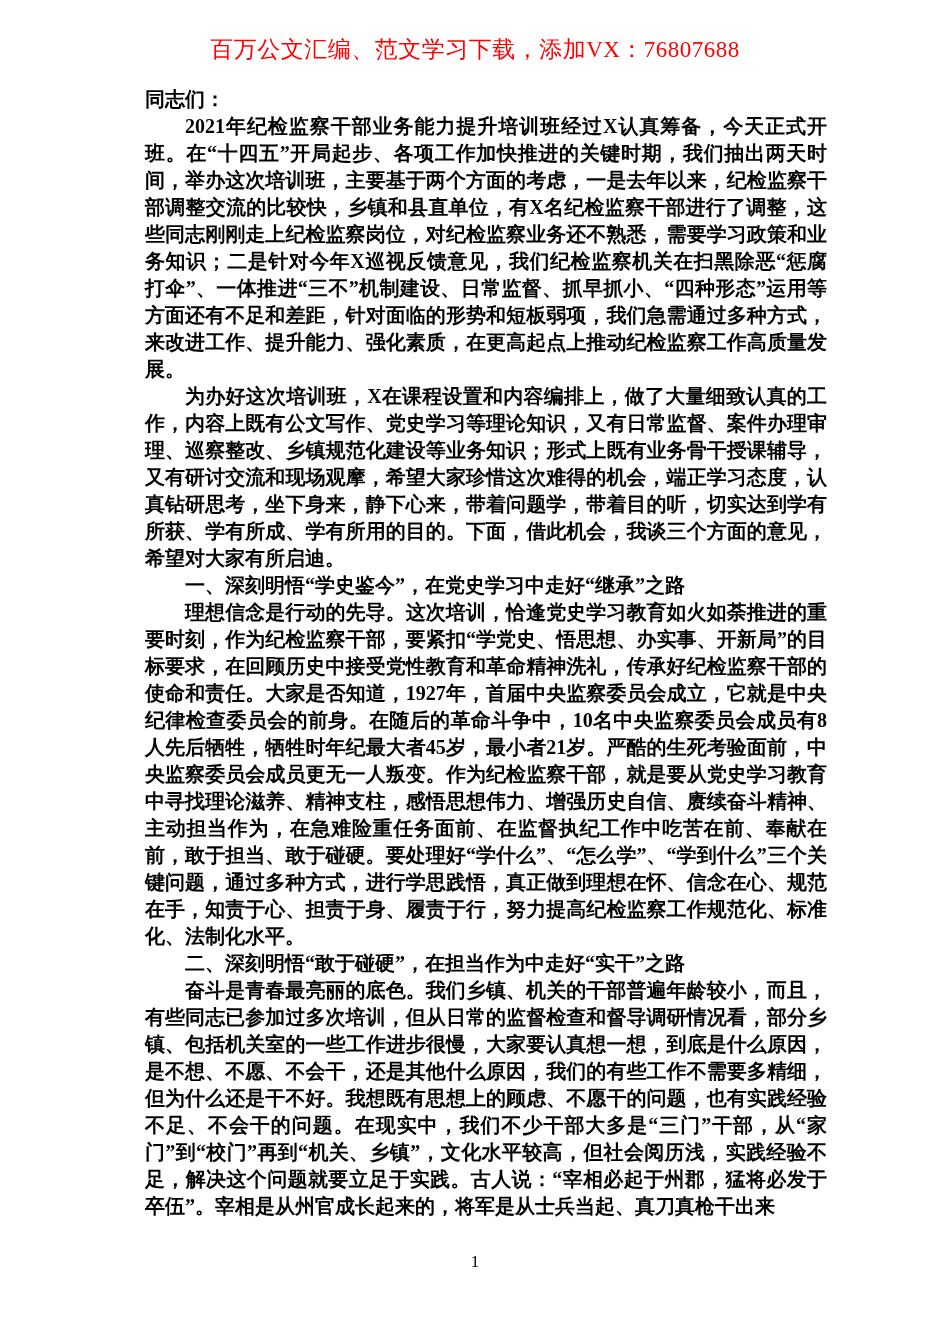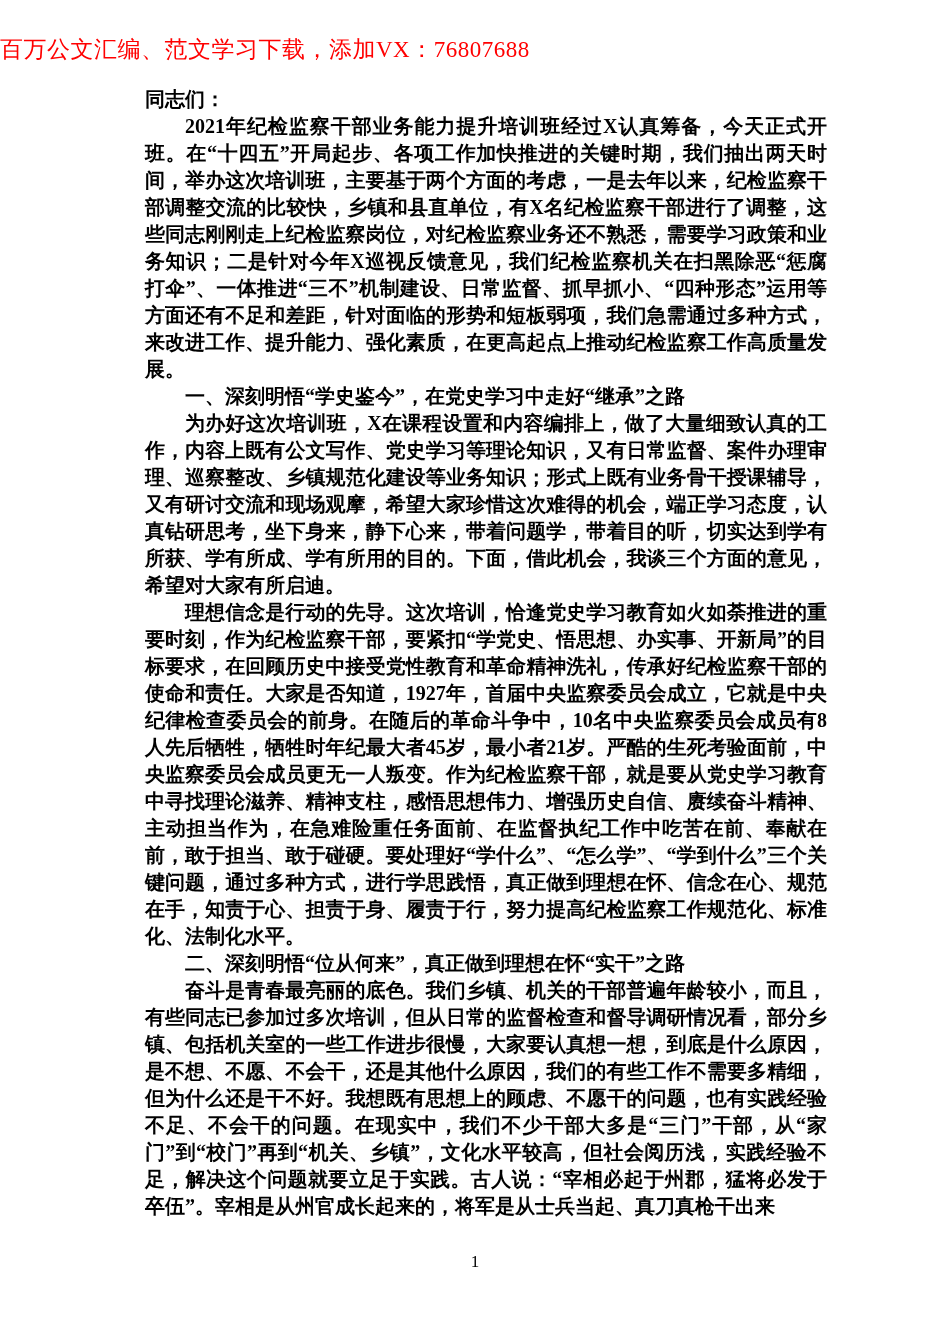--- a/index.html
+++ b/index.html
@@ -14,20 +14,21 @@
     background: #ffffff;
     overflow: hidden;
     font-family: "Liberation Serif", "DejaVu Serif", serif;
     color: #000000;
   }
   .notice {
     position: absolute;
     top: 36px;
     left: 0;
     right: 0;
+    text-align: center;
     font-size: 23px;
     line-height: 28px;
     color: #ff0000;
     letter-spacing: 0.5px;
   }
   .doc-body {
     position: absolute;
     top: 86px;
     left: 145px;
     width: 682px;
@@ -64,22 +65,22 @@
 </head>
 <body>
 
 <div class="page">
 
   <div class="notice">百万公文汇编、范文学习下载，添加VX：76807688</div>
 
   <div class="doc-body">
     <p class="block salutation">同志们：</p>
     <p class="block para">2021年纪检监察干部业务能力提升培训班经过X认真筹备，今天正式开班。在“十四五”开局起步、各项工作加快推进的关键时期，我们抽出两天时间，举办这次培训班，主要基于两个方面的考虑，一是去年以来，纪检监察干部调整交流的比较快，乡镇和县直单位，有X名纪检监察干部进行了调整，这些同志刚刚走上纪检监察岗位，对纪检监察业务还不熟悉，需要学习政策和业务知识；二是针对今年X巡视反馈意见，我们纪检监察机关在扫黑除恶“惩腐打伞”、一体推进“三不”机制建设、日常监督、抓早抓小、“四种形态”运用等方面还有不足和差距，针对面临的形势和短板弱项，我们急需通过多种方式，来改进工作、提升能力、强化素质，在更高起点上推动纪检监察工作高质量发展。</p>
+    <p class="block para">为办好这次培训班，X在课程设置和内容编排上，做了大量细致认真的工作，内容上既有公文写作、党史学习等理论知识，又有日常监督、案件办理审理、巡察整改、乡镇规范化建设等业务知识；形式上既有业务骨干授课辅导，又有研讨交流和现场观摩，希望大家珍惜这次难得的机会，端正学习态度，认真钻研思考，坐下身来，静下心来，带着问题学，带着目的听，切实达到学有所获、学有所成、学有所用的目的。下面，借此机会，我谈三个方面的意见，希望对大家有所启迪。</p>
     <p class="block heading">一、深刻明悟“学史鉴今”，在党史学习中走好“继承”之路</p>
-    <p class="block para">为办好这次培训班，X在课程设置和内容编排上，做了大量细致认真的工作，内容上既有公文写作、党史学习等理论知识，又有日常监督、案件办理审理、巡察整改、乡镇规范化建设等业务知识；形式上既有业务骨干授课辅导，又有研讨交流和现场观摩，希望大家珍惜这次难得的机会，端正学习态度，认真钻研思考，坐下身来，静下心来，带着问题学，带着目的听，切实达到学有所获、学有所成、学有所用的目的。下面，借此机会，我谈三个方面的意见，希望对大家有所启迪。</p>
     <p class="block para">理想信念是行动的先导。这次培训，恰逢党史学习教育如火如荼推进的重要时刻，作为纪检监察干部，要紧扣“学党史、悟思想、办实事、开新局”的目标要求，在回顾历史中接受党性教育和革命精神洗礼，传承好纪检监察干部的使命和责任。大家是否知道，1927年，首届中央监察委员会成立，它就是中央纪律检查委员会的前身。在随后的革命斗争中，10名中央监察委员会成员有8人先后牺牲，牺牲时年纪最大者45岁，最小者21岁。严酷的生死考验面前，中央监察委员会成员更无一人叛变。作为纪检监察干部，就是要从党史学习教育中寻找理论滋养、精神支柱，感悟思想伟力、增强历史自信、赓续奋斗精神、主动担当作为，在急难险重任务面前、在监督执纪工作中吃苦在前、奉献在前，敢于担当、敢于碰硬。要处理好“学什么”、“怎么学”、“学到什么”三个关键问题，通过多种方式，进行学思践悟，真正做到理想在怀、信念在心、规范在手，知责于心、担责于身、履责于行，努力提高纪检监察工作规范化、标准化、法制化水平。</p>
-    <p class="block heading">二、深刻明悟“位从何来”，真正做到理想在怀“实干”之路</p>
+    <p class="block heading">二、深刻明悟“敢于碰硬”，在担当作为中走好“实干”之路</p>
     <p class="block para">奋斗是青春最亮丽的底色。我们乡镇、机关的干部普遍年龄较小，而且，有些同志已参加过多次培训，但从日常的监督检查和督导调研情况看，部分乡镇、包括机关室的一些工作进步很慢，大家要认真想一想，到底是什么原因，是不想、不愿、不会干，还是其他什么原因，我们的有些工作不需要多精细，但为什么还是干不好。我想既有思想上的顾虑、不愿干的问题，也有实践经验不足、不会干的问题。在现实中，我们不少干部大多是“三门”干部，从“家门”到“校门”再到“机关、乡镇”，文化水平较高，但社会阅历浅，实践经验不足，解决这个问题就要立足于实践。古人说：“宰相必起于州郡，猛将必发于卒伍”。宰相是从州官成长起来的，将军是从士兵当起、真刀真枪干出来</p>
   </div>
 
   <div class="page-number">1</div>
 
 </div>
 
 </body></html>

